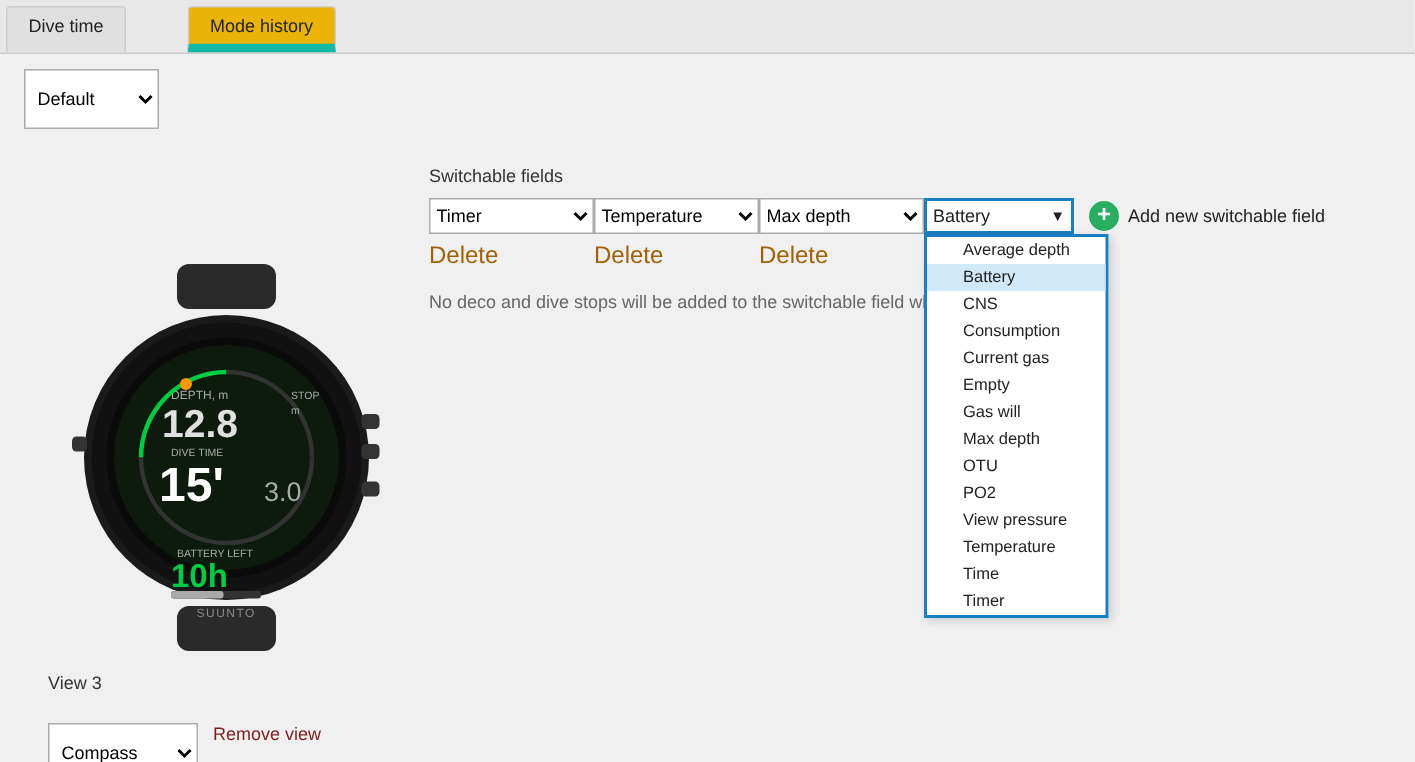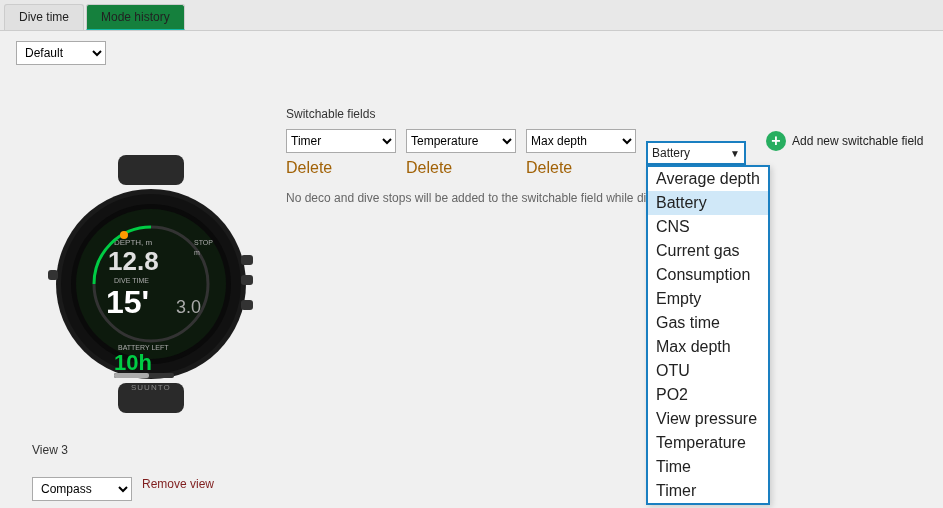--- a/index.html
+++ b/index.html
@@ -24,50 +24,50 @@
       padding: 5px 14px;
       border: 1px solid #ccc;
       border-bottom: none;
       background: #e0e0e0;
       cursor: pointer;
       margin-right: 2px;
       border-radius: 3px 3px 0 0;
       font-size: 12px;
     }
     .tab.active {
-      background: #15803d;
-      border-bottom: 1px solid #14b8a6;
+      background: #eab308;
+      border-bottom: 6px solid #14b8a6;
       font-weight: normal;
+      margin-left: 39px;
     }
 
     .main-area {
       padding: 10px 16px;
       background: #f0f0f0;
     }
 
     .dropdown-small {
-      height: 24px;
+      height: 40px;
       font-size: 12px;
       border: 1px solid #aaa;
       background: white;
       padding: 0 4px;
       min-width: 90px;
       appearance: auto;
     }
 
     .switchable-label {
       font-size: 12px;
       margin-bottom: 8px;
       color: #333;
     }
 
     .switchable-row {
       display: flex;
-      align-items: center;
-      gap: 10px;
+      align-items: flex-start;
     }
 
     .field-group {
       display: flex;
       flex-direction: column;
       align-items: flex-start;
     }
 
     .field-select {
       height: 24px;
@@ -113,22 +113,22 @@
       top: 24px;
       left: 0;
       background: white;
       border: 2px solid #1a7fc1;
       z-index: 100;
       min-width: 120px;
       box-shadow: 2px 2px 6px rgba(0,0,0,0.15);
     }
 
     .dropdown-item {
-      padding: 3px 8px;
-      font-size: 16px;
+      padding: 3px 24px;
+      font-size: 11px;
       cursor: pointer;
       white-space: nowrap;
     }
     .dropdown-item.highlighted {
       background: #d0e8f8;
     }
 
     .add-field-btn {
       display: flex;
       align-items: center;
@@ -192,21 +192,21 @@
     }
 
     .content-area {
       position: relative;
       height: 460px;
     }
 
     .right-panel {
       position: absolute;
       left: 270px;
-      top: 42px;
+      top: 24px;
     }
   </style>
 </head>
 <body>
 
 <div class="tab-bar">
   <div class="tab">Dive time</div>
   <div class="tab active">Mode history</div>
 </div>
 
@@ -303,24 +303,24 @@
 
         <div class="field-group battery-dropdown-container">
           <div class="battery-select-btn">
             <span>Battery</span>
             <span class="dropdown-arrow">▼</span>
           </div>
           <div class="dropdown-list">
             <div class="dropdown-item">Average depth</div>
             <div class="dropdown-item highlighted">Battery</div>
             <div class="dropdown-item">CNS</div>
+            <div class="dropdown-item">Consumption</div>
             <div class="dropdown-item">Current gas</div>
-            <div class="dropdown-item">Consumption</div>
             <div class="dropdown-item">Empty</div>
-            <div class="dropdown-item">Gas time</div>
+            <div class="dropdown-item">Gas will</div>
             <div class="dropdown-item">Max depth</div>
             <div class="dropdown-item">OTU</div>
             <div class="dropdown-item">PO2</div>
             <div class="dropdown-item">View pressure</div>
             <div class="dropdown-item">Temperature</div>
             <div class="dropdown-item">Time</div>
             <div class="dropdown-item">Timer</div>
           </div>
         </div>
 

